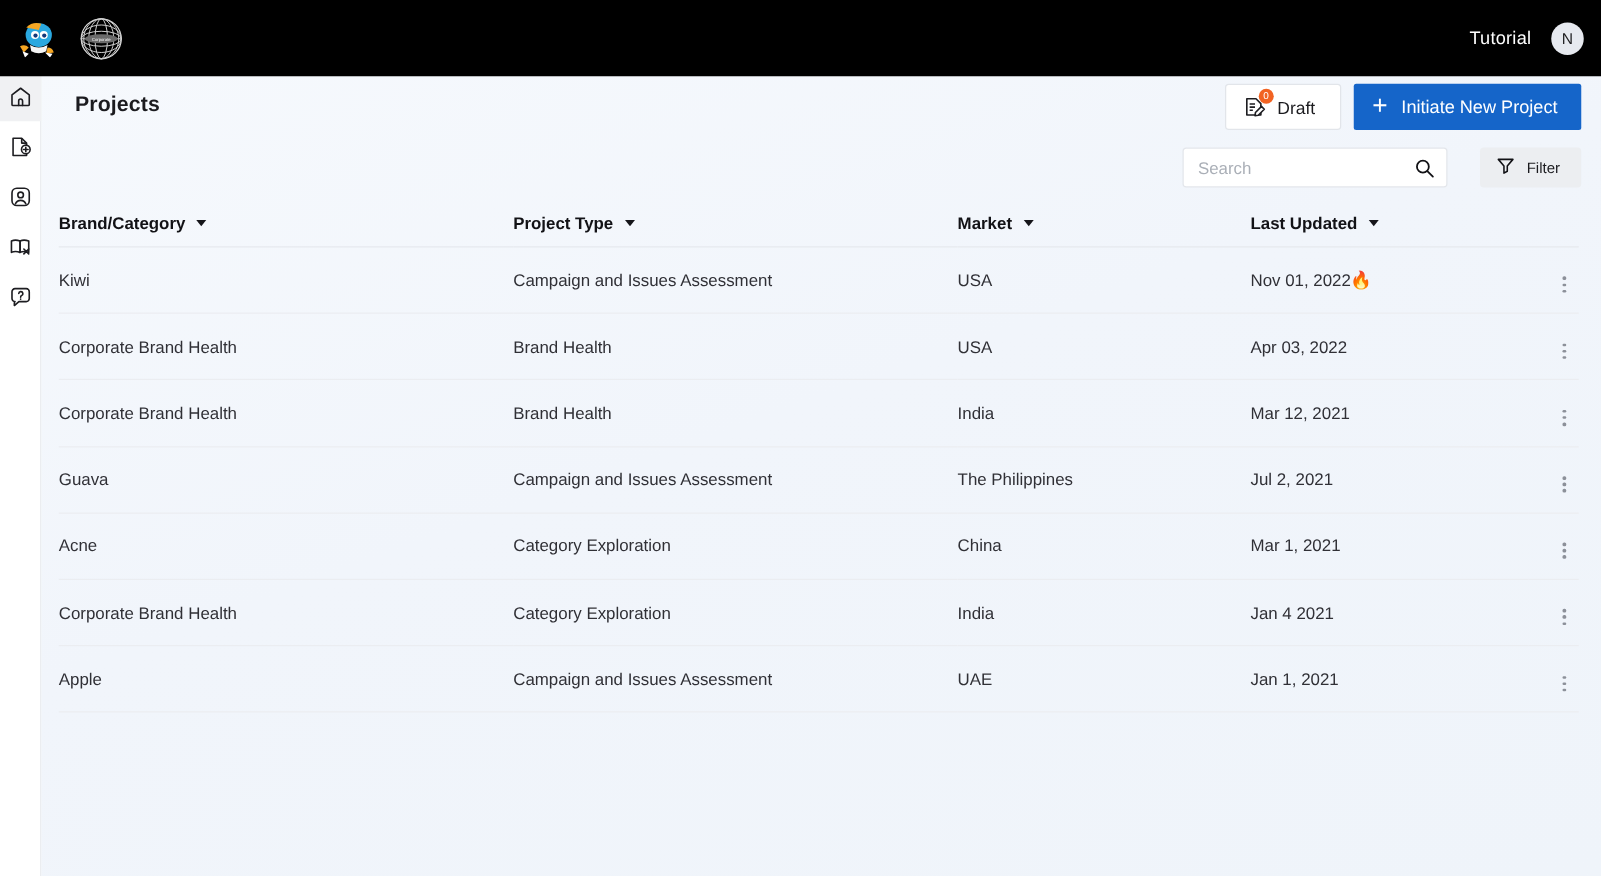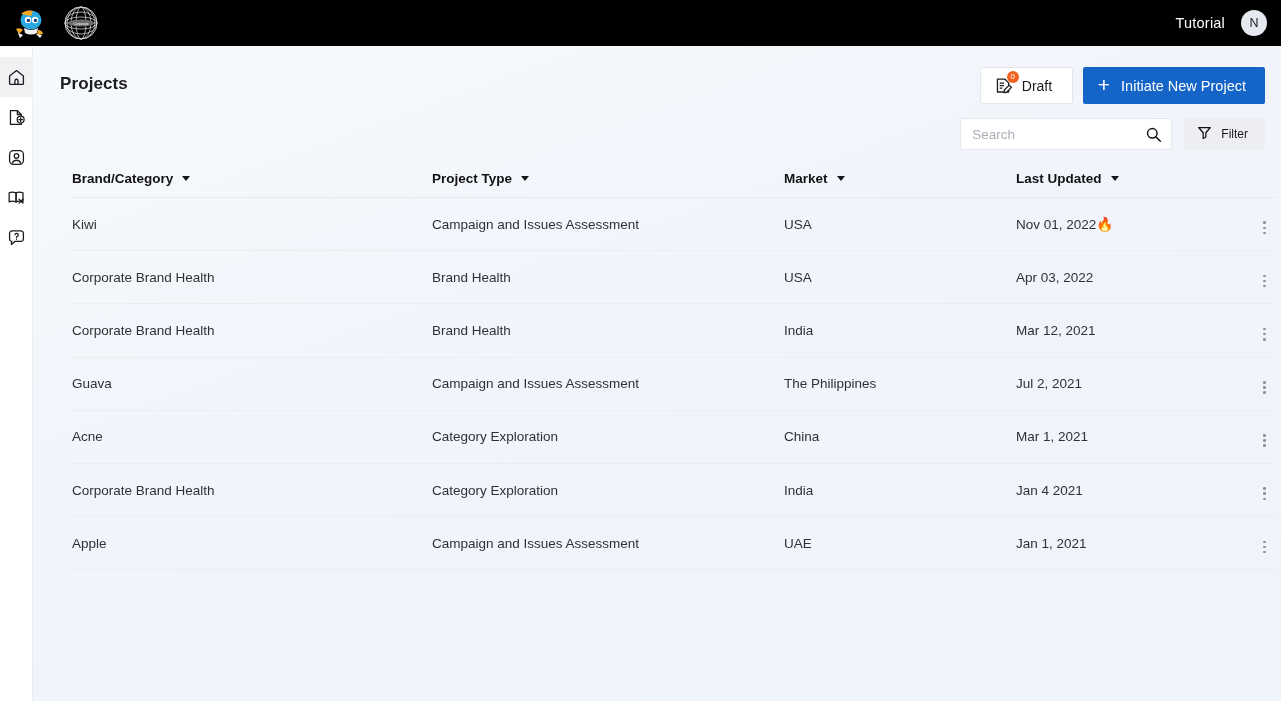--- a/index.html
+++ b/index.html
@@ -17,21 +17,21 @@
     width: 1281px;
     height: 701px;
     background: #f2f6fb;
   }
 
   
   .topbar {
     position: absolute;
     top: 0; left: 0;
     width: 1281px;
-    height: 46px;
+    height: 61px;
     background: #000000;
     display: flex;
     align-items: center;
     z-index: 20;
   }
   .logo-mascot {
     margin-left: 10px;
     width: 36px; height: 30px;
     display: block;
   }
@@ -168,21 +168,21 @@
   .search-row {
     position: relative;
     height: 50px;
   }
   .search-controls {
     position: absolute;
     right: 16px;
     top: 5px;
     display: flex;
     align-items: center;
-    gap: 12px;
+    gap: 26px;
   }
   .search-box {
     position: relative;
     width: 212px;
     height: 32px;
     background: #ffffff;
     border: 1px solid #e3e6eb;
     border-radius: 3px;
     display: flex;
     align-items: center;
@@ -214,21 +214,21 @@
     align-items: center;
     gap: 9px;
     font-size: 12px;
     color: #1b1b1f;
     cursor: pointer;
     font-family: "Liberation Sans", sans-serif;
   }
 
   
   .table-wrap {
-    margin: 0 18px 0 39px;
+    margin: 0 18px 0 14px;
   }
   .tbl {
     width: 100%;
     border-collapse: collapse;
     table-layout: fixed;
   }
   .tbl th {
     text-align: left;
     font-size: 13.5px;
     font-weight: bold;

